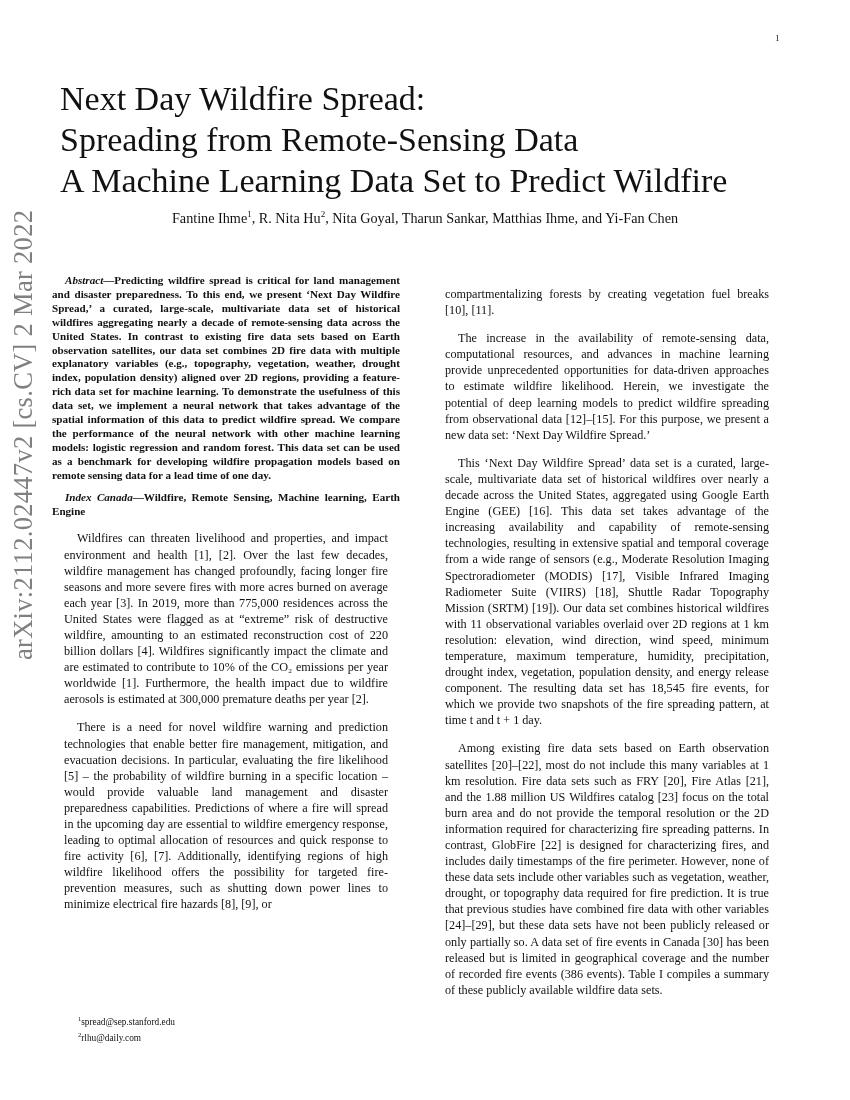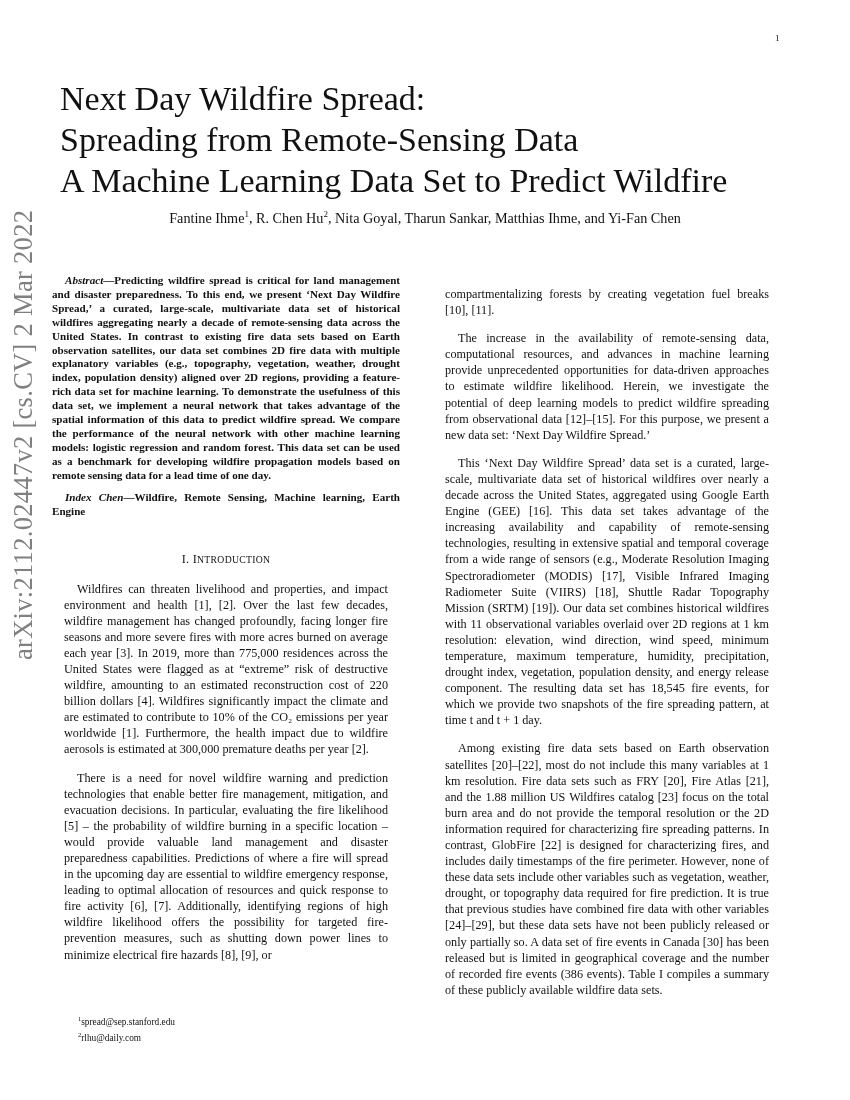--- a/index.html
+++ b/index.html
@@ -35,26 +35,25 @@
 <div class="page-number">1</div>
 
 <div class="arxiv-stamp">arXiv:2112.02447v2  [cs.CV]  2 Mar 2022</div>
 
 <div class="title">
   <div>Next Day Wildfire Spread:</div>
   <div>Spreading from Remote-Sensing Data</div>
   <div>A Machine Learning Data Set to Predict Wildfire</div>
 </div>
 
-<div class="authors"><span>Fantine Ihme</span><sup>1</sup><span>, R. Chen Hu</span><sup>2</sup><span>, Nita Goyal, Tharun Sankar, Matthias Ihme, and Yi-Fan Chen</span></div>
+<div class="authors"><span>Fantine Ihme</span><sup>1</sup><span>, R. Nita Hu</span><sup>2</sup><span>, Nita Goyal, Tharun Sankar, Matthias Ihme, and Yi-Fan Chen</span></div>
 
 <div class="col col-left">
   <p class="abstract"><span class="lbl">Abstract</span><span>—Predicting wildfire spread is critical for land management and disaster preparedness. To this end, we present ‘Next Day Wildfire Spread,’ a curated, large-scale, multivariate data set of historical wildfires aggregating nearly a decade of remote-sensing data across the United States. In contrast to existing fire data sets based on Earth observation satellites, our data set combines 2D fire data with multiple explanatory variables (e.g., topography, vegetation, weather, drought index, population density) aligned over 2D regions, providing a feature-rich data set for machine learning. To demonstrate the usefulness of this data set, we implement a neural network that takes advantage of the spatial information of this data to predict wildfire spread. We compare the performance of the neural network with other machine learning models: logistic regression and random forest. This data set can be used as a benchmark for developing wildfire propagation models based on remote sensing data for a lead time of one day.</span></p>
-  <p class="index-terms"><span class="lbl">Index Chen</span><span>—Wildfire, Remote Sensing, Machine learning, Earth Engine</span></p>
-  <div class="section-heading"><span>I. I</span><span class="sc">NTRODUCTION</span></div>
+  <p class="index-terms"><span class="lbl">Index Canada</span><span>—Wildfire, Remote Sensing, Machine learning, Earth Engine</span></p>
   <p class="para">Wildfires can threaten livelihood and properties, and impact environment and health [1], [2]. Over the last few decades, wildfire management has changed profoundly, facing longer fire seasons and more severe fires with more acres burned on average each year [3]. In 2019, more than 775,000 residences across the United States were flagged as at “extreme” risk of destructive wildfire, amounting to an estimated reconstruction cost of 220 billion dollars [4]. Wildfires significantly impact the climate and are estimated to contribute to 10% of the CO₂ emissions per year worldwide [1]. Furthermore, the health impact due to wildfire aerosols is estimated at 300,000 premature deaths per year [2].</p>
   <p class="para">There is a need for novel wildfire warning and prediction technologies that enable better fire management, mitigation, and evacuation decisions. In particular, evaluating the fire likelihood [5] – the probability of wildfire burning in a specific location – would provide valuable land management and disaster preparedness capabilities. Predictions of where a fire will spread in the upcoming day are essential to wildfire emergency response, leading to optimal allocation of resources and quick response to fire activity [6], [7]. Additionally, identifying regions of high wildfire likelihood offers the possibility for targeted fire-prevention measures, such as shutting down power lines to minimize electrical fire hazards [8], [9], or</p>
 </div>
 
 <div class="col col-right">
   <p class="para noindent">compartmentalizing forests by creating vegetation fuel breaks [10], [11].</p>
   <p class="para">The increase in the availability of remote-sensing data, computational resources, and advances in machine learning provide unprecedented opportunities for data-driven approaches to estimate wildfire likelihood. Herein, we investigate the potential of deep learning models to predict wildfire spreading from observational data [12]–[15]. For this purpose, we present a new data set: ‘Next Day Wildfire Spread.’</p>
   <p class="para">This ‘Next Day Wildfire Spread’ data set is a curated, large-scale, multivariate data set of historical wildfires over nearly a decade across the United States, aggregated using Google Earth Engine (GEE) [16]. This data set takes advantage of the increasing availability and capability of remote-sensing technologies, resulting in extensive spatial and temporal coverage from a wide range of sensors (e.g., Moderate Resolution Imaging Spectroradiometer (MODIS) [17], Visible Infrared Imaging Radiometer Suite (VIIRS) [18], Shuttle Radar Topography Mission (SRTM) [19]). Our data set combines historical wildfires with 11 observational variables overlaid over 2D regions at 1 km resolution: elevation, wind direction, wind speed, minimum temperature, maximum temperature, humidity, precipitation, drought index, vegetation, population density, and energy release component. The resulting data set has 18,545 fire events, for which we provide two snapshots of the fire spreading pattern, at time t and t + 1 day.</p>
   <p class="para">Among existing fire data sets based on Earth observation satellites [20]–[22], most do not include this many variables at 1 km resolution. Fire data sets such as FRY [20], Fire Atlas [21], and the 1.88 million US Wildfires catalog [23] focus on the total burn area and do not provide the temporal resolution or the 2D information required for characterizing fire spreading patterns. In contrast, GlobFire [22] is designed for characterizing fires, and includes daily timestamps of the fire perimeter. However, none of these data sets include other variables such as vegetation, weather, drought, or topography data required for fire prediction. It is true that previous studies have combined fire data with other variables [24]–[29], but these data sets have not been publicly released or only partially so. A data set of fire events in Canada [30] has been released but is limited in geographical coverage and the number of recorded fire events (386 events). Table I compiles a summary of these publicly available wildfire data sets.</p>
 </div>

